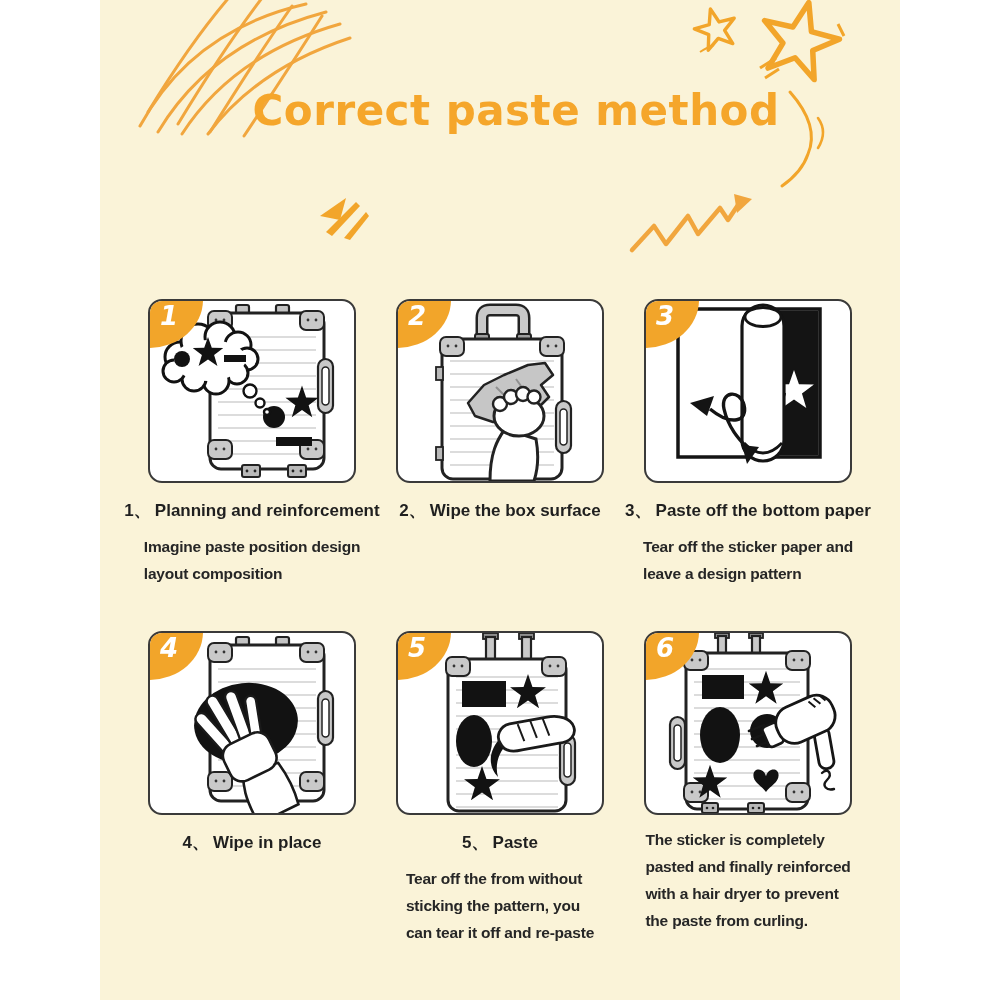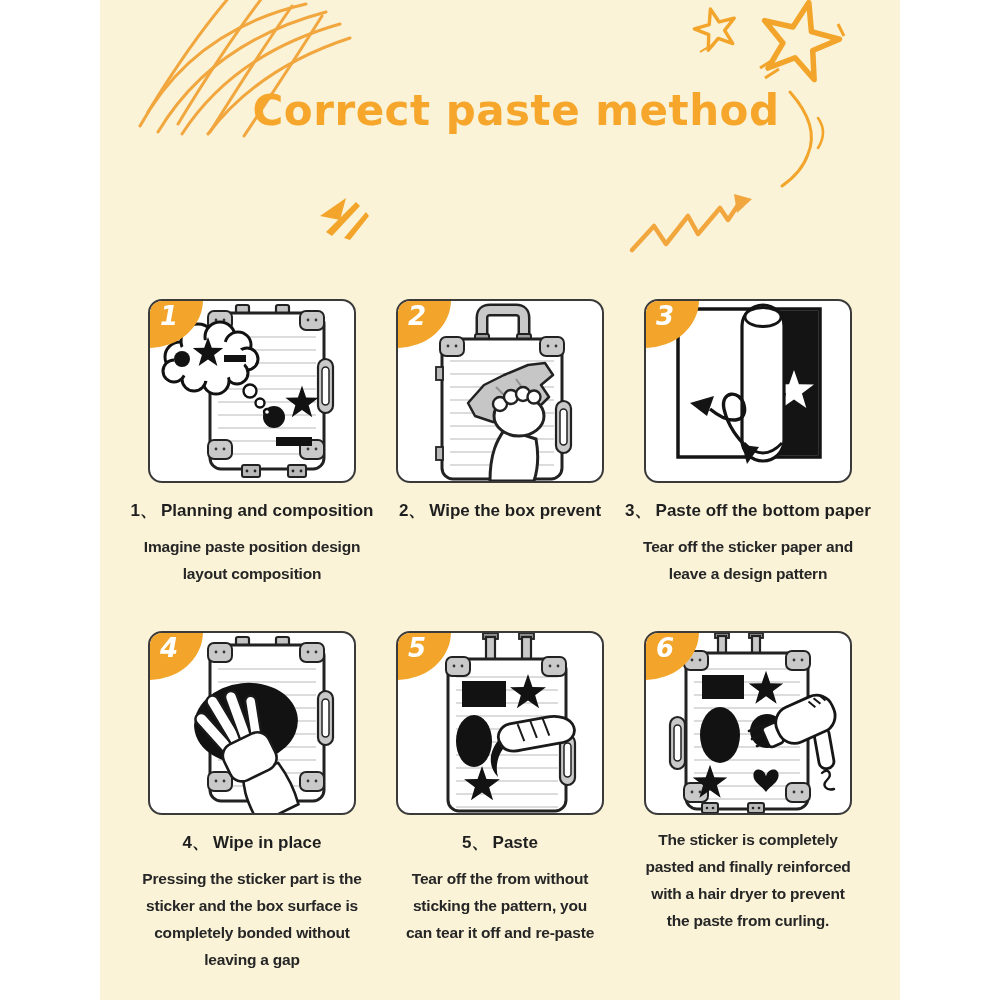--- a/index.html
+++ b/index.html
@@ -82,21 +82,21 @@
   .step-title .enum { margin-right:4px; }
 
   .step-desc {
     margin:11px 0 0;
     width:max-content;
     font-size:15.5px; font-weight:700;
     letter-spacing:-0.2px;
     color:#262626;
     line-height:27px;
     white-space:pre-line;
-    text-align:center;
+    text-align:left;
   }
 </style>
 </head>
 <body>
 
 <div class="sheet">
 
   <div class="deco deco-hatch">
     <svg width="224" height="146" viewBox="0 0 224 146" fill="none" stroke="#F1A63E" stroke-width="3" stroke-linecap="round">
       <path d="M4,132 Q56,36 170,10"></path>
@@ -215,21 +215,21 @@
               <circle cx="100" cy="90" r="6.5"></circle>
                 <circle cx="110" cy="102" r="4.5"></circle>
                 <circle cx="117" cy="111" r="3"></circle>
             </g>
           </g>
         </svg>
         <div class="badge">
             <span>1</span>
           </div>
       </div>
-      <h2 class="step-title"><span class="enum">1、</span><span>Planning and composition</span></h2>
+      <h2 class="step-title"><span class="enum">1、</span><span>Planning and reinforcement</span></h2>
       <p class="step-desc">Imagine paste position design
 layout composition</p>
     </section>
 
     <section class="step">
       <div class="panel">
         <svg class="illu" viewBox="0 0 204 180">
           <g>
             <path d="M84,38 V17 Q84,9 92,9 H118 Q126,9 126,17 V38" fill="none" stroke="#222" stroke-width="13"></path>
             <path d="M84,38 V17 Q84,9 92,9 H118 Q126,9 126,17 V38" fill="none" stroke="#c9c9c9" stroke-width="8"></path>
@@ -264,21 +264,21 @@
                 <circle cx="113" cy="96" r="7"></circle>
                 <circle cx="125" cy="93" r="7"></circle>
                 <circle cx="136" cy="96" r="6.5"></circle>
             </g>
           </g>
         </svg>
         <div class="badge">
             <span>2</span>
           </div>
       </div>
-      <h2 class="step-title"><span class="enum">2、</span><span>Wipe the box prevent</span></h2>
+      <h2 class="step-title"><span class="enum">2、</span><span>Wipe the box surface</span></h2>
     </section>
 
     <section class="step">
       <div class="panel">
         <svg class="illu" viewBox="0 0 204 180">
           <g>
             <rect x="32" y="8" width="142" height="148" fill="#fff"></rect>
             <rect x="110" y="9.5" width="62.5" height="145" fill="#141414"></rect>
             <path d="M0,-14 L3.3,-4.5 L13.3,-4.3 L5.3,1.7 L8.2,11.3 L0,5.6 L-8.2,11.3 L-5.3,1.7 L-13.3,-4.3 L-3.3,-4.5 Z" transform="translate(148,90) scale(1.5)" fill="#fff"></path>
             <rect x="32" y="8" width="142" height="148" fill="none" stroke="#141414" stroke-width="3.5"></rect>
@@ -340,24 +340,20 @@
               <rect x="141" y="62" width="11" height="50" rx="5.5" transform="rotate(17 146 87)"></rect>
             </g>
             <rect x="102" y="98" width="50" height="40" rx="13" fill="#fff" stroke="#1a1a1a" stroke-width="2.6"></rect>
           </g>
         </svg>
         <div class="badge">
             <span>4</span>
           </div>
       </div>
       <h2 class="step-title"><span class="enum">4、</span><span>Wipe in place</span></h2>
-      <p class="step-desc">Pressing the sticker part is the
-sticker and the box surface is
-completely bonded without
-leaving a gap</p>
     </section>
 
     <section class="step">
       <div class="panel">
         <svg class="illu" viewBox="0 0 204 180">
           <g>
             <rect x="85" y="0" width="15" height="6" fill="#8f8f8f" stroke="#222" stroke-width="1.8"></rect>
             <rect x="121" y="0" width="15" height="6" fill="#8f8f8f" stroke="#222" stroke-width="1.8"></rect>
             <rect x="88" y="4" width="9" height="24" fill="#c9c9c9" stroke="#222" stroke-width="2.2"></rect>
             <rect x="124" y="4" width="9" height="24" fill="#c9c9c9" stroke="#222" stroke-width="2.2"></rect>

